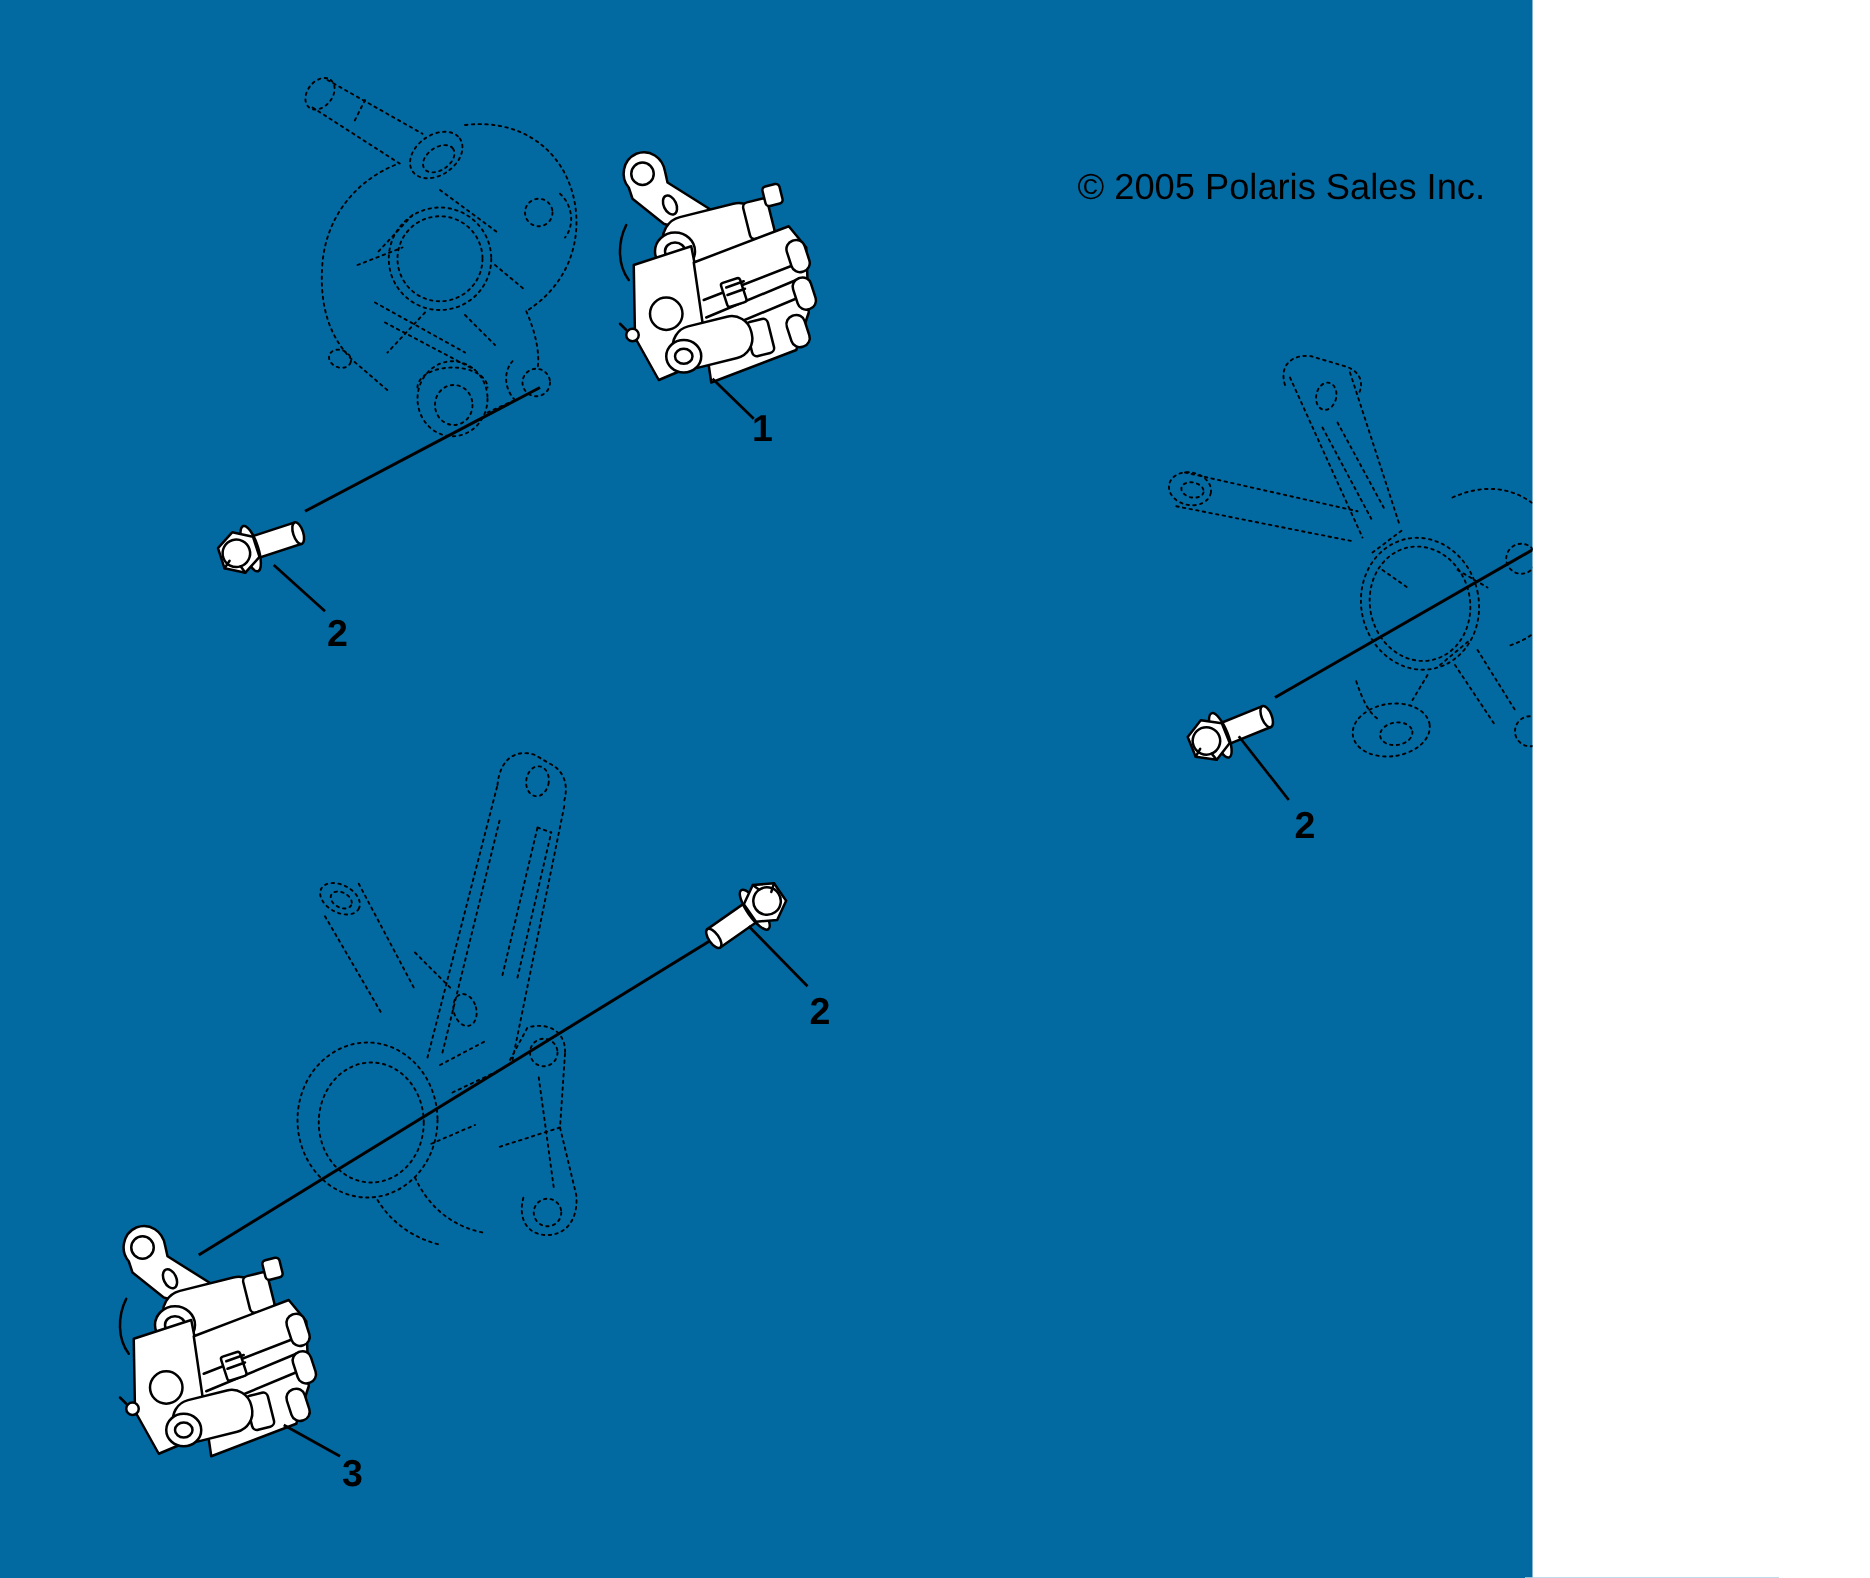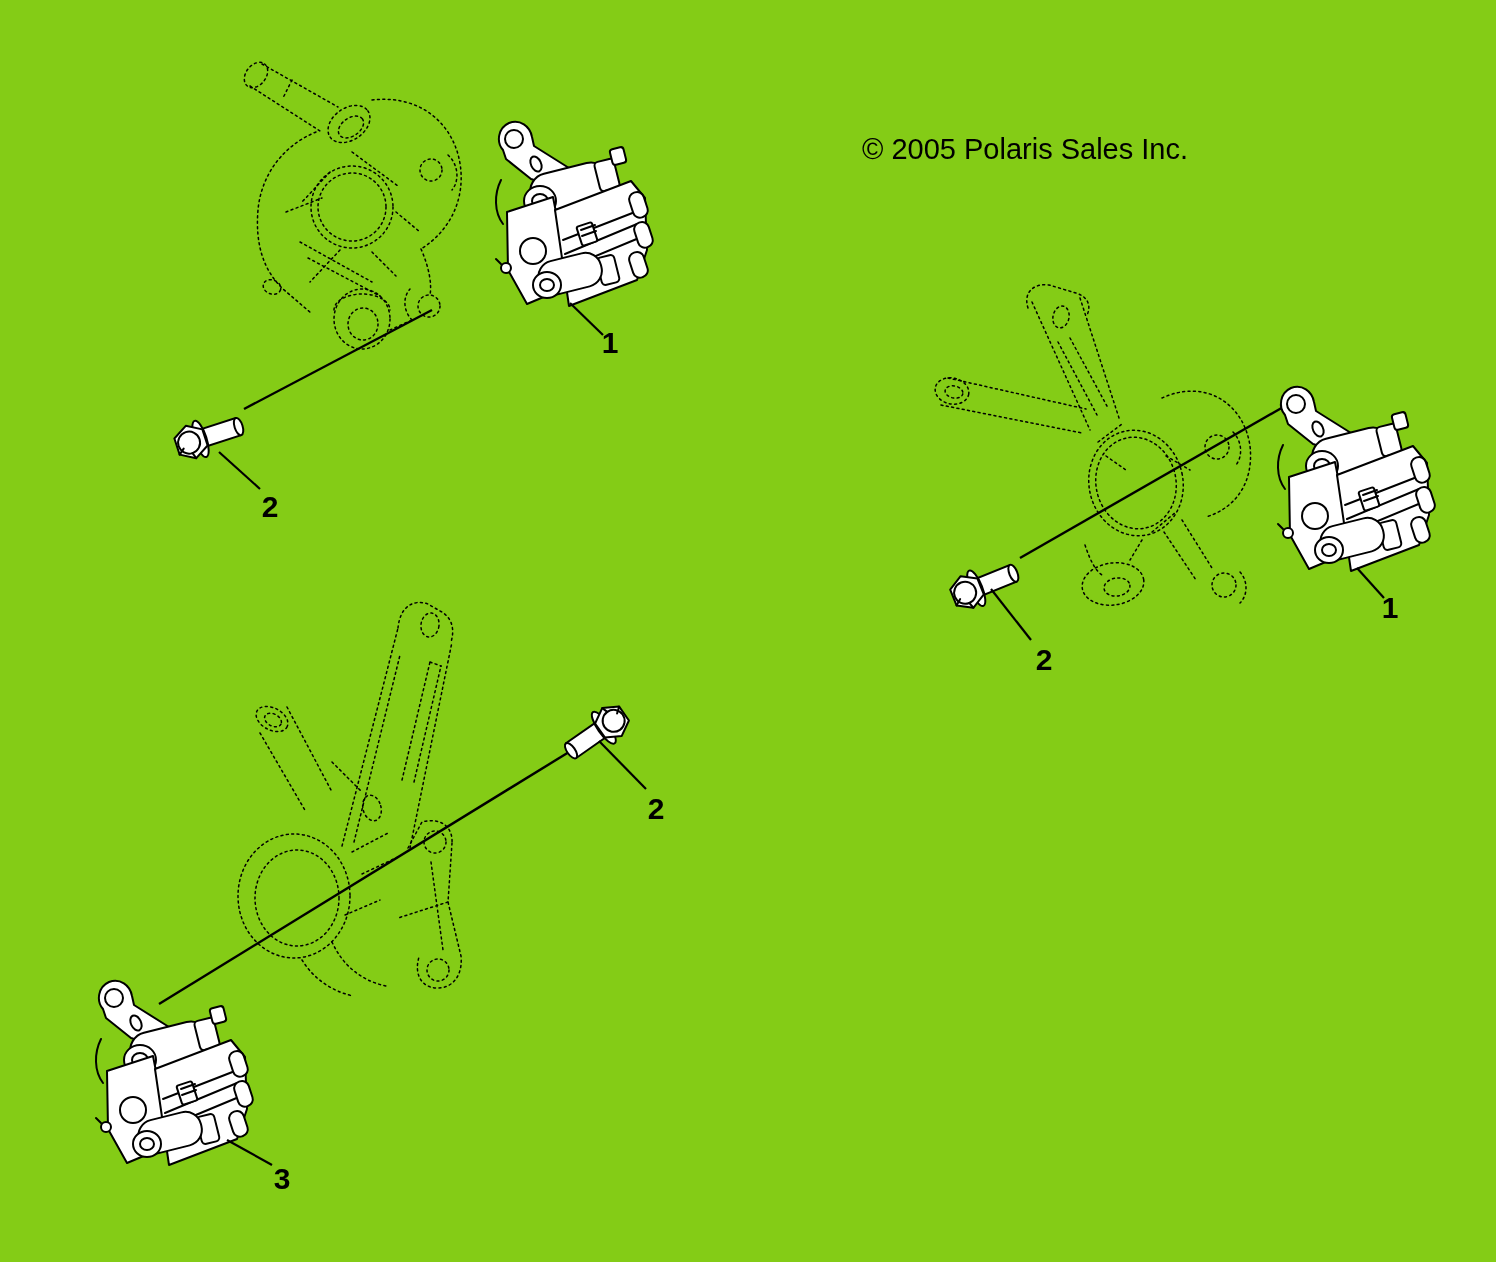--- a/index.html
+++ b/index.html
@@ -1,16 +1,16 @@
 <!DOCTYPE html>
 <html><head>
 <meta charset="utf-8">
 <style>
   html,body{margin:0;padding:0;background:#ffffff;}
-  .page{position:relative;width:1496px;height:1262px;background:#84cc16;
+  .page{position:relative;width:1226px;height:1262px;background:#0369a1;
         font-family:"Liberation Sans",sans-serif;overflow:hidden;}
   svg{display:block;}
   
   .ph{fill:none;stroke:#000;stroke-width:1.5;stroke-dasharray:2 3.4;
       stroke-linecap:round;stroke-linejoin:round;}
   
   .sl{fill:none;stroke:#000;stroke-width:2;stroke-linecap:round;stroke-linejoin:round;}
   
   .sw{fill:#ffffff;stroke:#000;stroke-width:2;stroke-linejoin:round;}
   .axis{fill:none;stroke:#000;stroke-width:2.4;}

